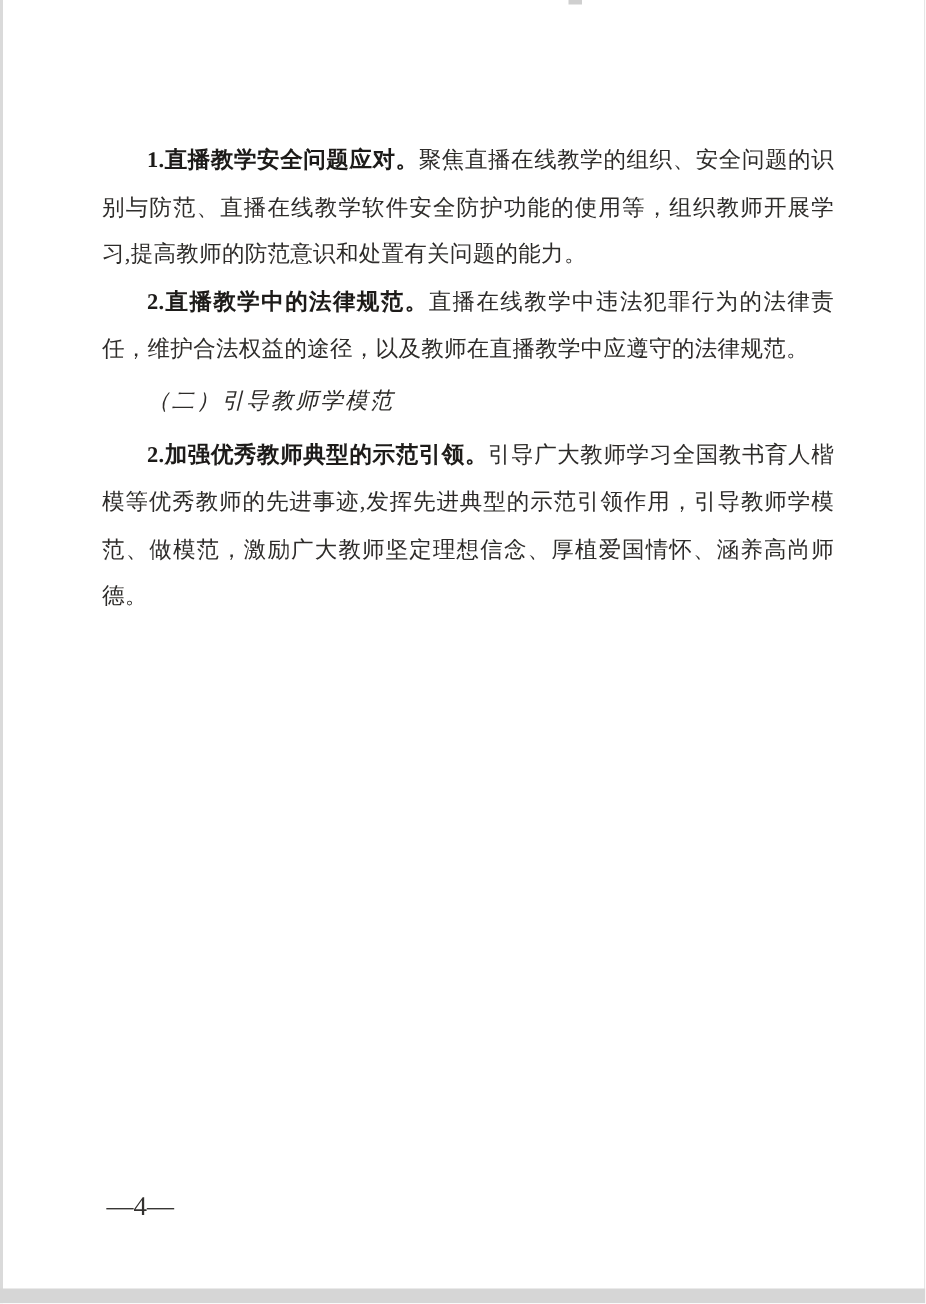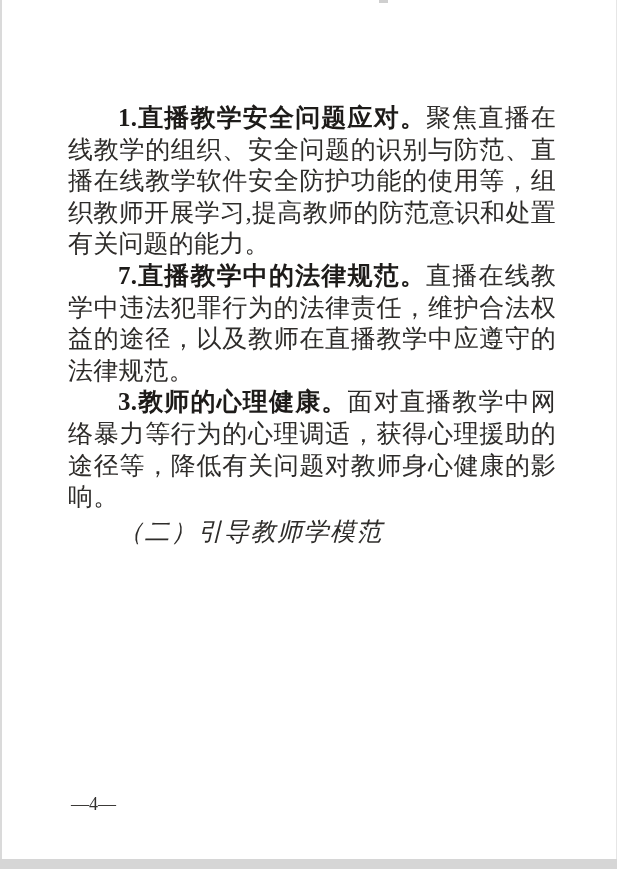--- a/index.html
+++ b/index.html
@@ -35,23 +35,23 @@
   }
   .scan-artifact {
     position: absolute;
     left: 379px; top: 0;
     width: 9px; height: 3px;
     background: #cfcfcf;
   }
   .text-block {
     position: absolute;
     left: 68px;
-    top: 102px;
+    top: 92px;
     width: 488px;
-    font-size: 25px;
+    font-size: 15px;
     line-height: 31.6px;
     color: #2e2c2a;
     text-align: justify;
     text-justify: inter-character;
     letter-spacing: 0.2px;
     font-family: Liberation Serif, serif;
   }
   .text-block p {
     margin: 0;
     text-indent: 2em;
@@ -82,27 +82,27 @@
 <div class="page">
 
   <div class="edge-left"></div>
   <div class="edge-right"></div>
   <div class="scan-artifact"></div>
 
   <div class="text-block">
 
     <p><span class="lead">1.直播教学安全问题应对。</span><span>聚焦直播在线教学的组织、安全问题的识别与防范、直播在线教学软件安全防护功能的使用等，组织教师开展学习,提高教师的防范意识和处置有关问题的能力。</span></p>
 
-    <p><span class="lead">7.直播教学中的法律规范。</span><span>直播在线教学中违法犯罪行为的法律责任，维护合法权益的途径，以及教师在直播教学中应遵守的法律规范。</span></p>
+    <p><span class="lead">2.直播教学中的法律规范。</span><span>直播在线教学中违法犯罪行为的法律责任，维护合法权益的途径，以及教师在直播教学中应遵守的法律规范。</span></p>
 
-    <p><span class="lead">3.教师的心理健康。</span><span>面对直播教学中网络暴力等行为的心理调适，获得心理援助的途径等，降低有关问题对教师身心健康的影响。</span></p>
 
     <p class="section-heading">（二）引导教师学模范</p>
 
 
+    <p><span class="lead">2.加强优秀教师典型的示范引领。</span><span>引导广大教师学习全国教书育人楷模等优秀教师的先进事迹,发挥先进典型的示范引领作用，引导教师学模范、做模范，激励广大教师坚定理想信念、厚植爱国情怀、涵养高尚师德。</span></p>
 
 
   </div>
 
   <div class="page-number">—4—</div>
 
   <div class="edge-bottom"></div>
 
 </div>
 

